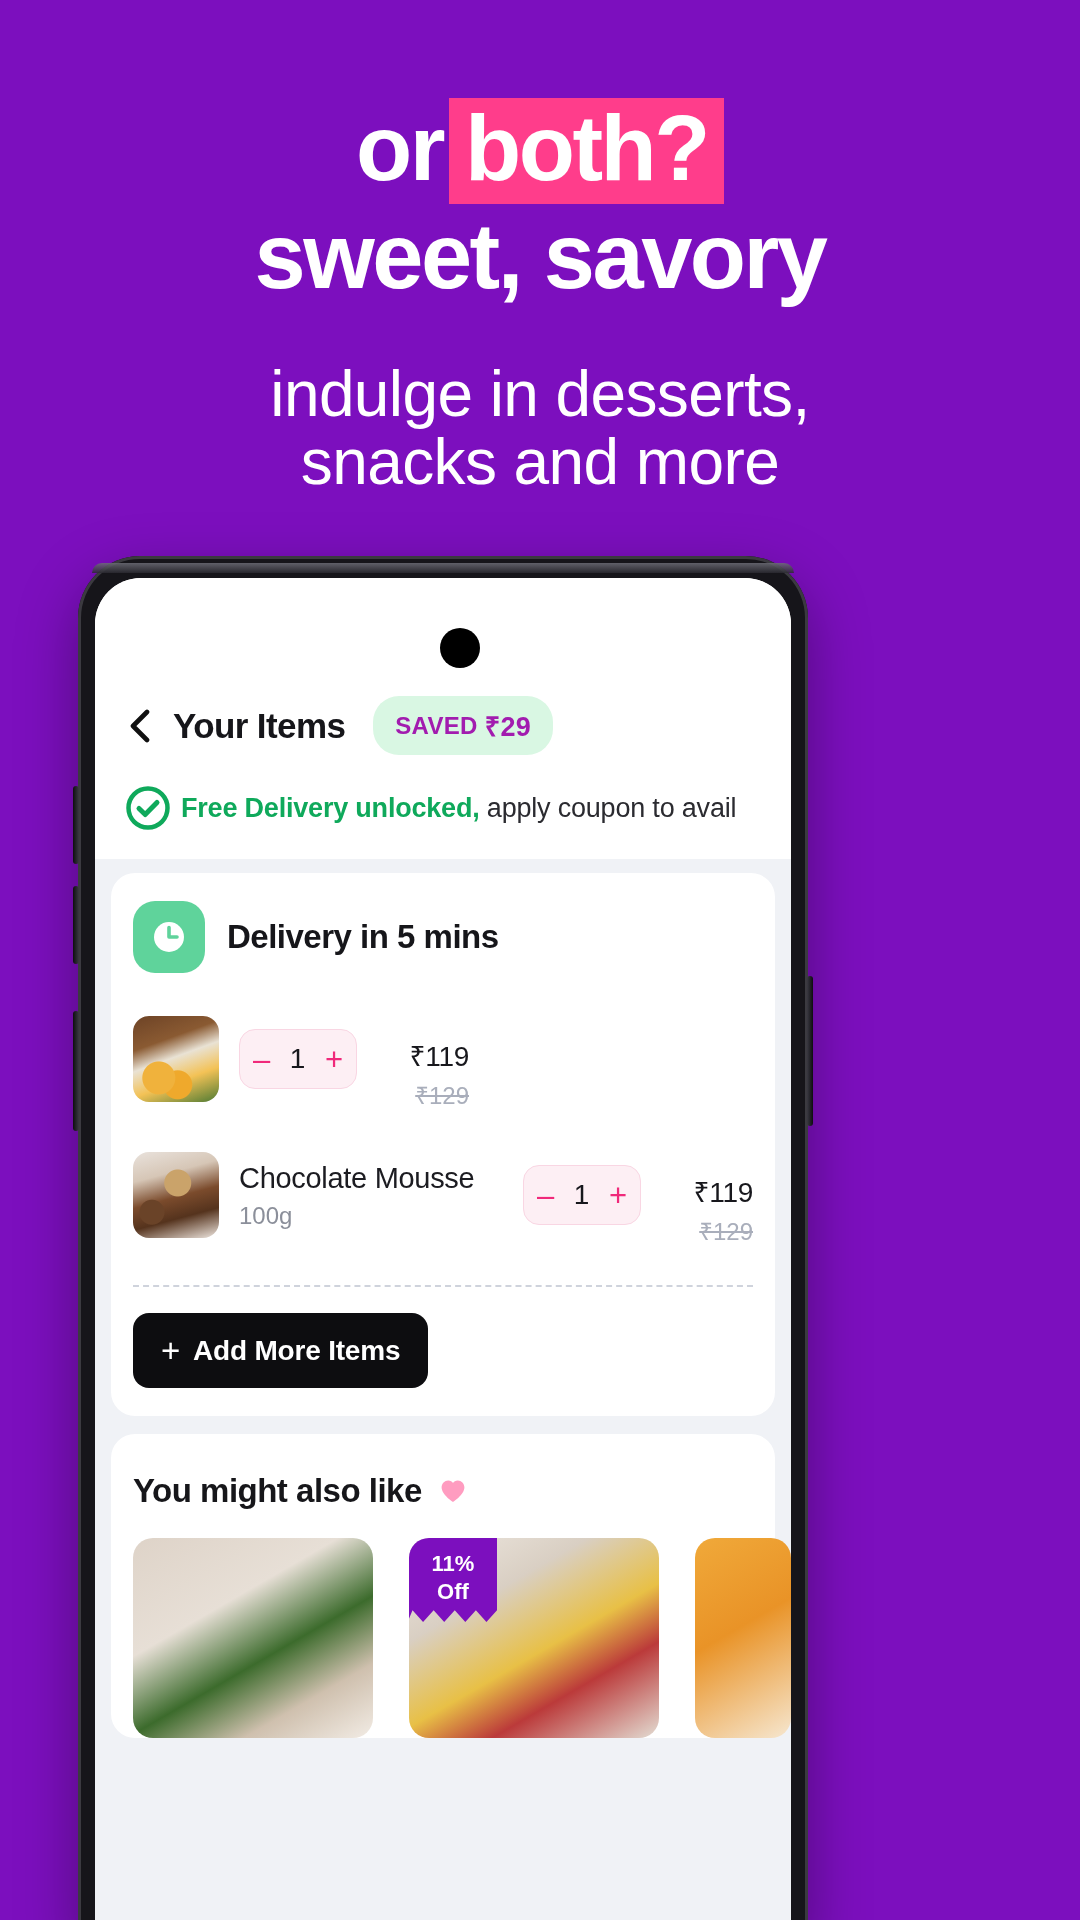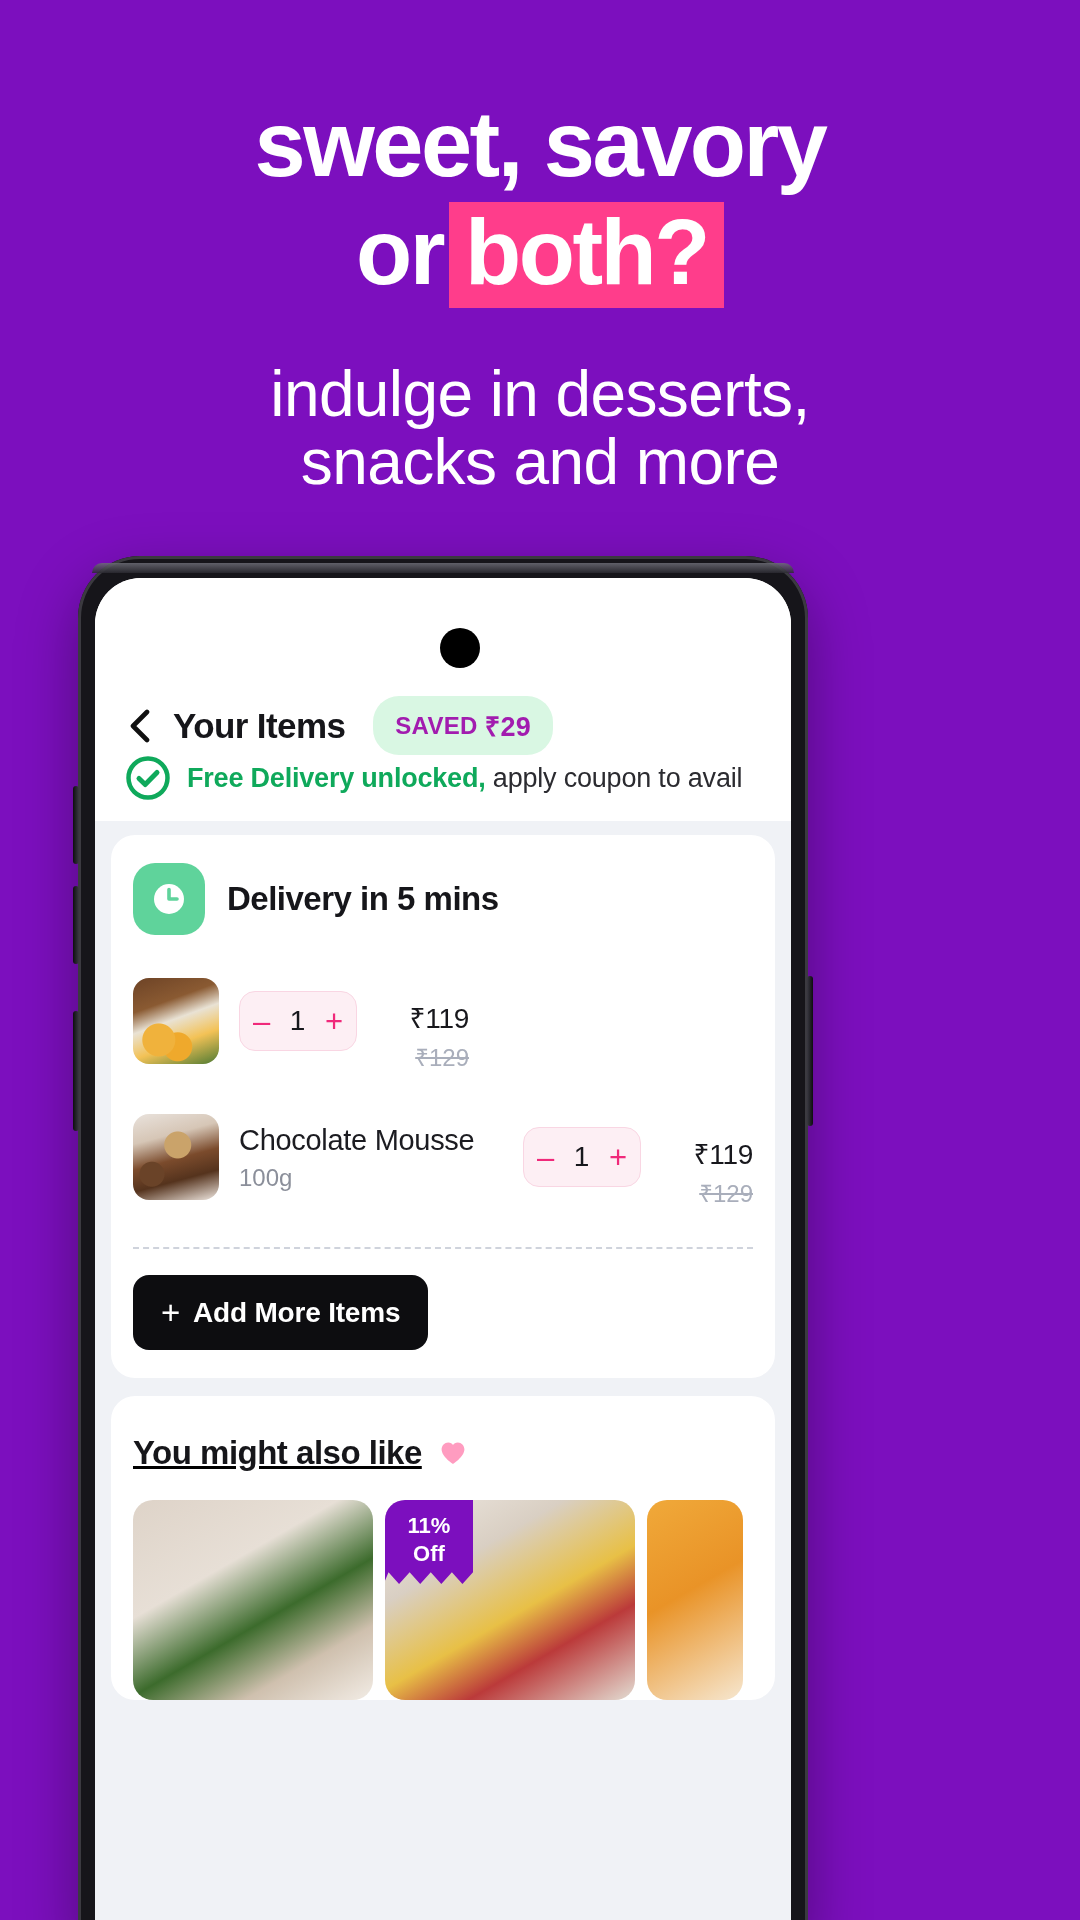--- a/index.html
+++ b/index.html
@@ -78,21 +78,21 @@
     font-size: 35px; font-weight: 700; color: #16161a; letter-spacing: -.6px;
   }
   .saved-pill {
     background: #D9F7E3; color: #a21caf;
     border-radius: 26px; padding: 11px 22px;
     font-size: 24px; font-weight: 700; letter-spacing: .3px;
     display: flex; align-items: center; gap: 7px; margin-left: 10px;
   }
   .saved-pill .amt { font-size: 27px; font-weight: 700; }
 
-  .free-row { display: flex; align-items: center; gap: 16px; padding-bottom: 20px; }
+  .free-row { display: flex; align-items: center; gap: 10px; margin-top: 30px; padding-bottom: 28px; }
   .check-ico { width: 46px; height: 46px; flex: 0 0 auto; }
   .free-txt { font-size: 27px; color: #2b2b30; letter-spacing: -.2px; }
   .free-txt b { color: #0FA95B; font-weight: 700; }
 
   
   .app-body { background: #F0F2F6; padding: 14px 16px 0 16px; height: 100%; }
   .card { background: #fff; border-radius: 24px; padding: 0 22px; }
 
   .delivery-row { display: flex; align-items: center; gap: 22px; padding: 28px 0 18px 0; }
   .clock-box {
@@ -141,50 +141,50 @@
 
   .missed-row { display: flex; align-items: center; justify-content: space-between; padding: 26px 0 28px 0; }
   .missed-txt { font-size: 30px; color: #1c1c21; letter-spacing: -.3px; }
   .add-btn {
     background: #0d0d10; color: #fff; border-radius: 16px;
     padding: 21px 28px; font-size: 28px; font-weight: 600;
     display: flex; align-items: center; gap: 13px; letter-spacing: -.2px;
   }
   .add-btn .plus { font-size: 33px; font-weight: 400; line-height: 1; }
 
-  .card2 { margin-top: 18px; padding-bottom: 0; text-decoration: underline; }
+  .card2 { margin-top: 18px; padding-bottom: 0; }
   .ymal { display: flex; align-items: center; gap: 18px; padding: 38px 0 28px 0; }
   .ymal-txt { font-size: 33px; font-weight: 700; color: #16161a; letter-spacing: -.5px; }
   .heart { width: 26px; height: 24px; }
 
-  .reco-row { display: flex; gap: 12px; }
+  .reco-row { display: flex; gap: 36px; }
   .reco {
     height: 200px; border-radius: 20px; position: relative; overflow: hidden; flex: 0 0 auto;
   }
   .reco.a { width: 240px;
     background: linear-gradient(150deg,#ded3c8 0%,#e7dfd6 35%,#3c6b2c 58%,#cfc0ae 78%,#f2ece5 100%); }
   .reco.b { width: 250px;
     background: linear-gradient(150deg,#efe9e2 0%,#d9cfc3 30%,#e8c046 55%,#bb3a3a 72%,#e3ddd3 100%); }
   .reco.c { width: 96px;
     background: linear-gradient(150deg,#f0a93a 0%,#e99327 45%,#f6e7d0 100%); }
   .off-badge {
     position: absolute; left: 0; top: 0; width: 88px; padding: 12px 0 16px 0;
     background: #7C0FBE; color: #fff; text-align: center;
     font-size: 22px; font-weight: 700; line-height: 28px;
     clip-path: polygon(0 0,100% 0,100% 86%,88% 100%,76% 86%,64% 100%,52% 86%,40% 100%,28% 86%,16% 100%,4% 86%,0 96%);
   }
 </style>
 </head>
 <body>
 
 <div class="hero">
-  <div class="hl-line one">sweet, savory</div>
   <div class="hl-line two">
     <span>or</span><span class="hl-mark">both?</span>
   </div>
+  <div class="hl-line one">sweet, savory</div>
   <div class="sub">
     <div>indulge in desserts,</div>
     <div>snacks and more</div>
   </div>
 </div>
 
 <div class="phone">
   <div class="btn-side btn-vol-up"></div>
   <div class="btn-side btn-vol-dn"></div>
   <div class="btn-side btn-pwr"></div>

